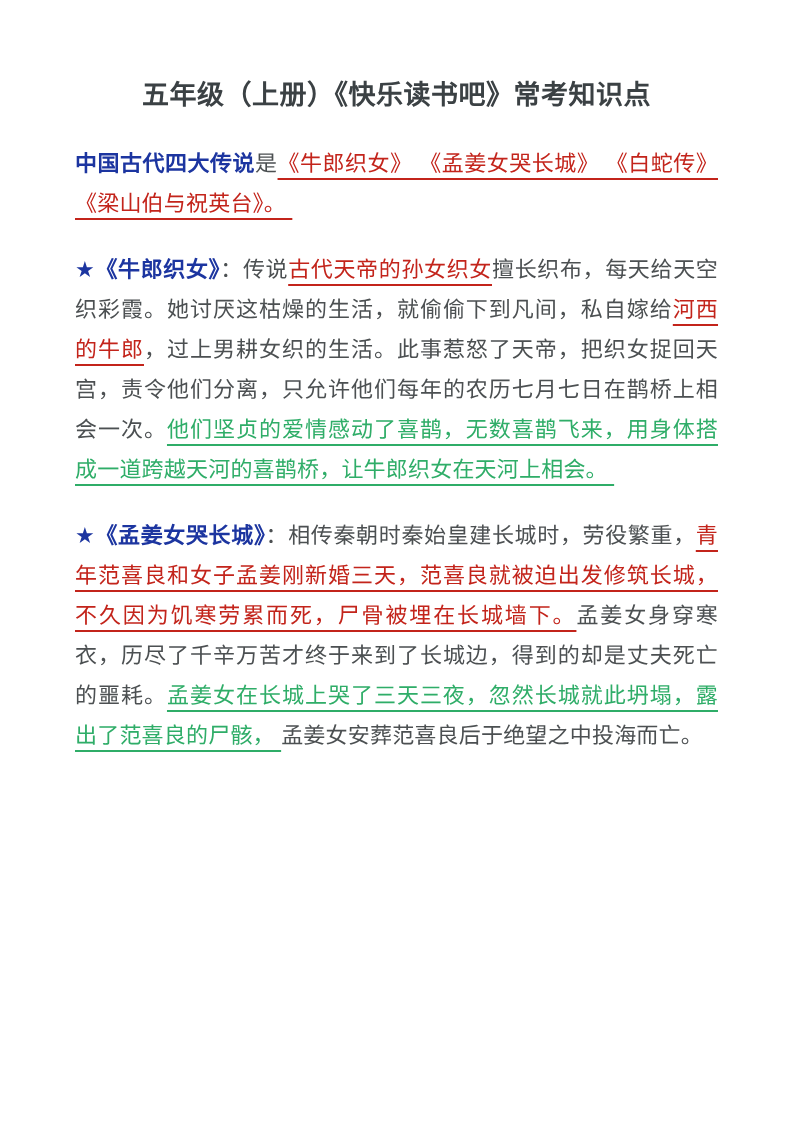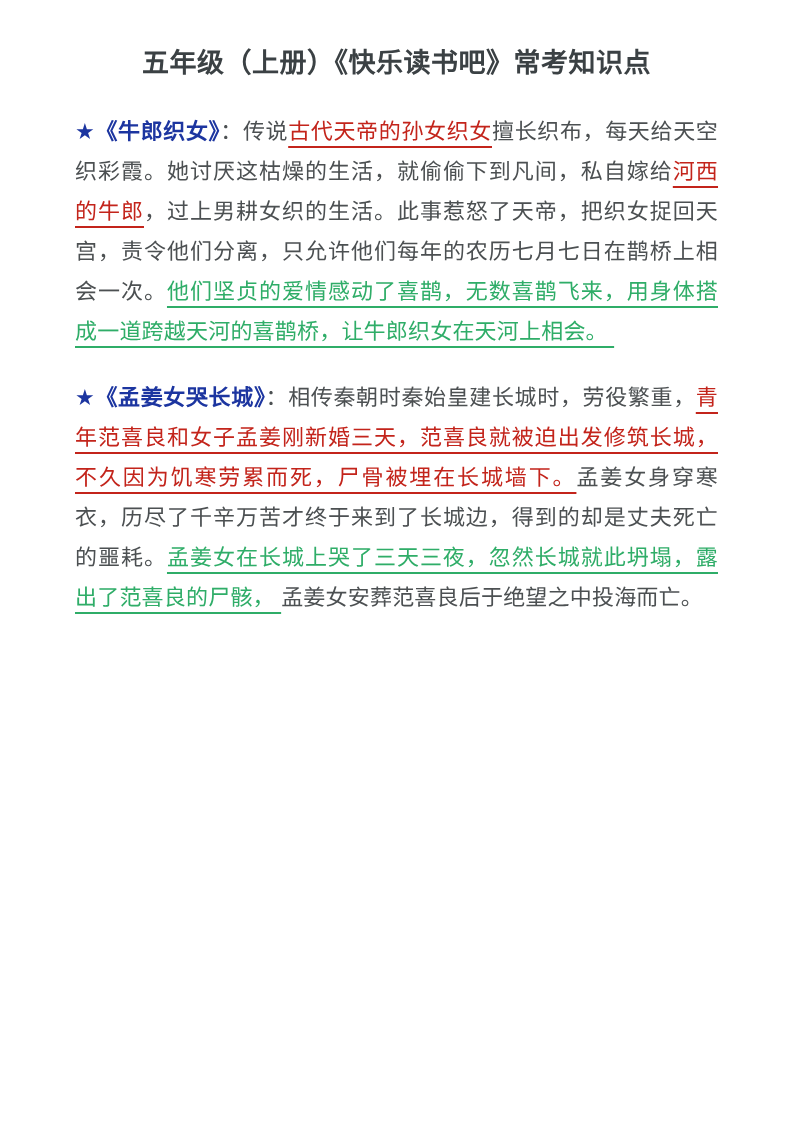--- a/index.html
+++ b/index.html
@@ -11,21 +11,21 @@
     width: 793px;
     height: 1122px;
     overflow: hidden;
     font-family: "Liberation Sans", "DejaVu Sans", sans-serif;
   }
   .page {
     box-sizing: border-box;
     width: 793px;
     height: 902px;
     background: var(--page_bg, #ffffff);
-    padding: 44px 75px 0 75px;
+    padding: 76px 75px 0 75px;
     overflow: hidden;
   }
   .title {
     margin: 0 0 30px 0;
     font-size: 27px;
     line-height: 38px;
     font-weight: 700;
     text-align: center;
     color: var(--title, #3b4144);
     letter-spacing: 0.5px;
@@ -62,16 +62,17 @@
     text-decoration-thickness: 2px;
     text-underline-offset: 7px;
   }
 </style>
 </head>
 <body>
 
 <main class="page">
   <h1 class="title">五年级（上册）《快乐读书吧》常考知识点</h1>
   <section class="content">
+      <p class="para"><span class="seg blue">中国古代四大传说</span><span class="seg body">是</span><span class="seg red-underline">《牛郎织女》 《孟姜女哭长城》 《白蛇传》《梁山伯与祝英台》。&nbsp;</span></p>
       <p class="para"><span class="seg blue">★</span><span class="seg blue">《牛郎织女》</span><span class="seg body">：传说</span><span class="seg red-underline">古代天帝的孙女织女</span><span class="seg body">擅长织布，每天给天空织彩霞。她讨厌这枯燥的生活，就偷偷下到凡间，私自嫁给</span><span class="seg red-underline">河西的牛郎</span><span class="seg body">，过上男耕女织的生活。此事惹怒了天帝，把织女捉回天宫，责令他们分离，只允许他们每年的农历七月七日在鹊桥上相会一次。</span><span class="seg green-underline">他们坚贞的爱情感动了喜鹊，无数喜鹊飞来，用身体搭成一道跨越天河的喜鹊桥，让牛郎织女在天河上相会。&nbsp;</span></p>
       <p class="para"><span class="seg blue">★</span><span class="seg blue">《孟姜女哭长城》</span><span class="seg body">：相传秦朝时秦始皇建长城时，劳役繁重，</span><span class="seg red-underline">青年范喜良和女子孟姜刚新婚三天，范喜良就被迫出发修筑长城，不久因为饥寒劳累而死，尸骨被埋在长城墙下。</span><span class="seg body">孟姜女身穿寒衣，历尽了千辛万苦才终于来到了长城边，得到的却是丈夫死亡的噩耗。</span><span class="seg green-underline">孟姜女在长城上哭了三天三夜，忽然长城就此坍塌，露出了范喜良的尸骸，&nbsp;</span><span class="seg body">孟姜女安葬范喜良后于绝望之中投海而亡。</span></p>
     </section>
 </main>
 
 </body></html>

